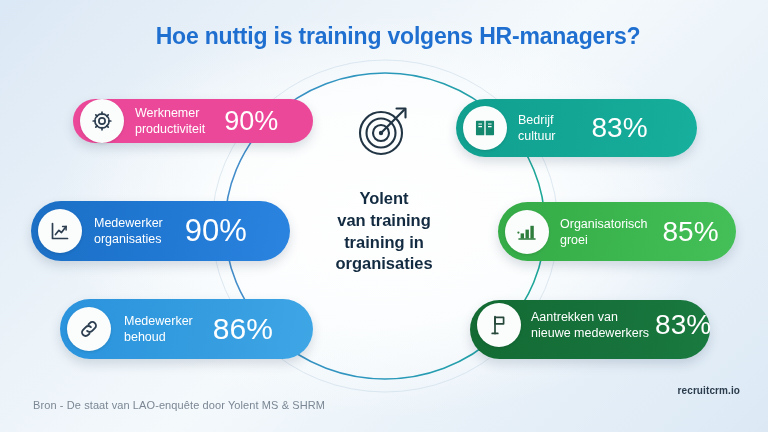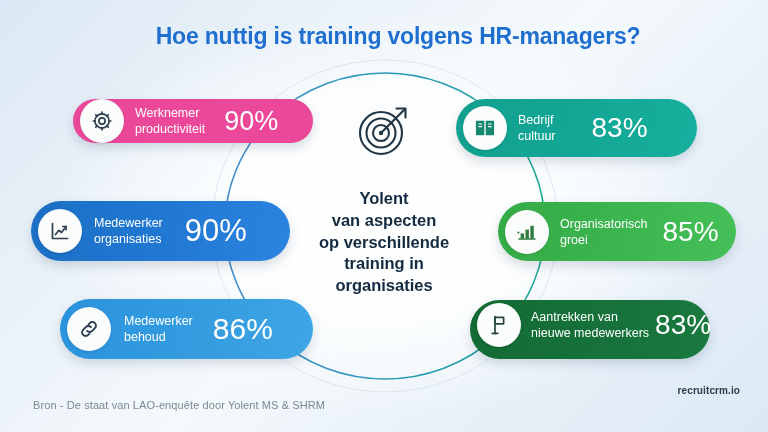--- a/index.html
+++ b/index.html
@@ -118,22 +118,21 @@
       <circle cx="29" cy="35" r="14.5"></circle>
       <circle cx="29" cy="35" r="8"></circle>
       <circle cx="29" cy="35" r="2.2" fill="#223544" stroke="none"></circle>
       <path d="M29 35 L52 12"></path>
       <path d="M44.5 10.5 L53.5 10.5 L53.5 19.5" stroke-linejoin="round"></path>
     </g>
   </svg>
 
   <div class="center-text">
     <div>Yolent</div>
-    <div>van aspecten</div>
-    <div>op verschillende</div>
+    <div>van training</div>
     <div>training in</div>
     <div>organisaties</div>
   </div>
 
   <div class="pill" id="pill-0">
     <span class="badge">
       <svg width="24" height="24" viewBox="0 0 24 24" fill="none" stroke="#2c3e50" stroke-width="1.7">
         <circle cx="12" cy="12" r="3.1"></circle>
         <path d="M12 3.2v2.1M12 18.7v2.1M3.2 12h2.1M18.7 12h2.1M5.8 5.8l1.5 1.5M16.7 16.7l1.5 1.5M18.2 5.8l-1.5 1.5M7.3 16.7l-1.5 1.5" stroke-linecap="round"></path>
         <circle cx="12" cy="12" r="7.1"></circle>

